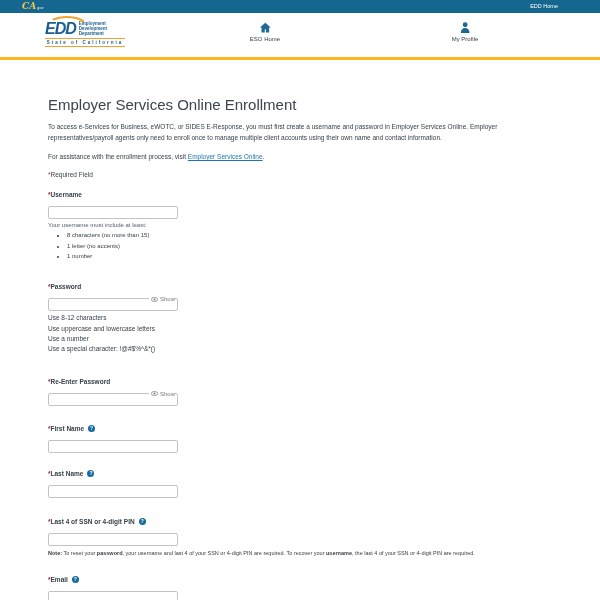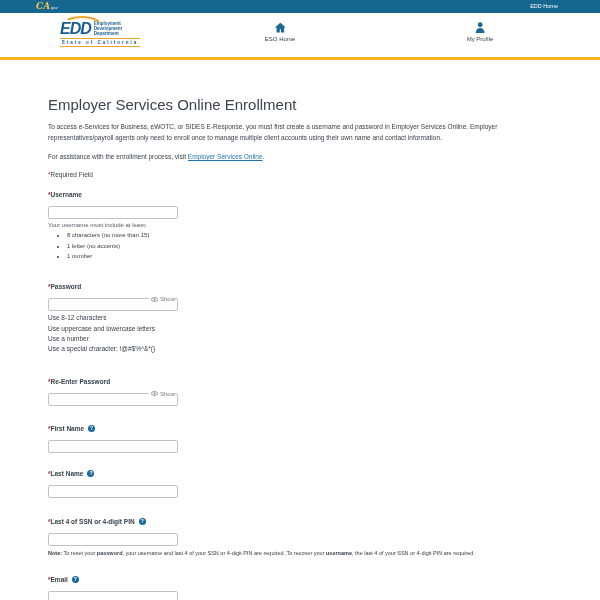--- a/index.html
+++ b/index.html
@@ -13,21 +13,21 @@
   }
   
   .topbar {
     height: 13px;
     background: #16678f;
     position: relative;
     display: flex;
     align-items: center;
   }
   .ca-logo {
-    margin-left: 36px;
+    margin-left: 22px;
     display: flex;
     align-items: baseline;
     cursor: pointer;
   }
   .ca-logo .ca {
     font-family: "DejaVu Serif", serif;
     font-style: italic;
     font-weight: bold;
     font-size: 9px;
     color: #f5c64b;
@@ -45,21 +45,20 @@
     top: 3px;
     font-size: 5.5px;
     color: #ffffff;
     cursor: pointer;
   }
   
   .header {
     height: 44px;
     background: #ffffff;
     position: relative;
-    margin-left: 15px;
   }
   .edd-logo {
     position: absolute;
     left: 45px;
     top: 8px;
     cursor: pointer;
     width: 80px;
   }
   .edd-logo-top { display: flex; align-items: flex-end; position: relative; }
   .edd-swoosh {

